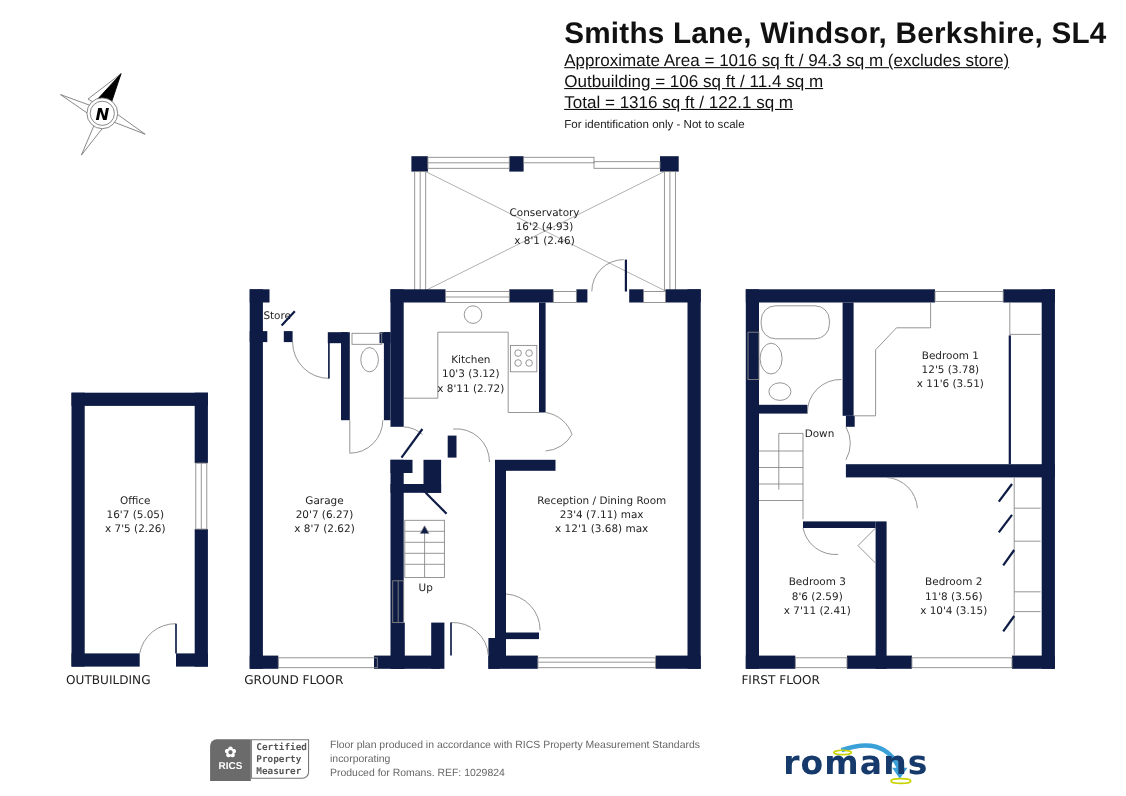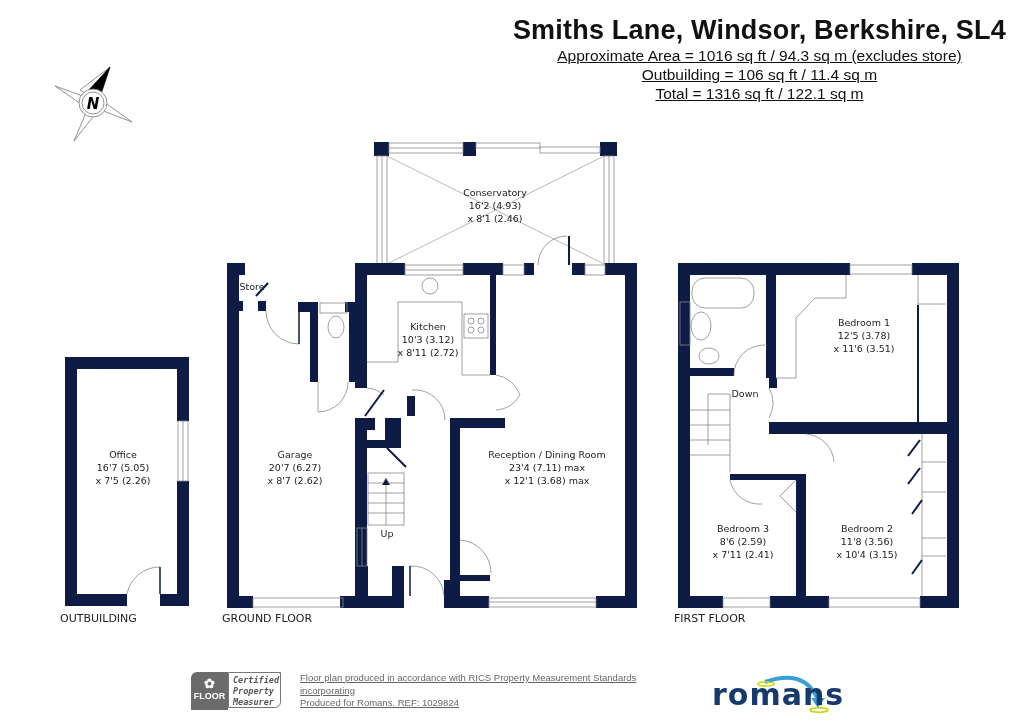--- a/index.html
+++ b/index.html
@@ -1,38 +1,39 @@
 <!DOCTYPE html>
 <html><head>
 <meta charset="utf-8">
 <style>
   html, body { margin:0; padding:0; background:#ffffff; }
   body { width:1024px; height:724px; position:relative; overflow:hidden; font-family:"Liberation Sans", sans-serif; color:#111; }
-  .header { position:absolute; right:18px; top:14px; text-align:center; }
+  .header { position:absolute; right:18px; top:14px; text-align:left; }
   .title { font-size:27px; font-weight:bold; letter-spacing:0.2px; color:#111; line-height:32px; }
   .area-line { font-size:15.5px; line-height:19px; color:#111;text-decoration:underline; }
   .disclaimer { font-size:10.5px; margin-top:4px; color:#222; }
   svg.plan { position:absolute; left:0; top:0; }
   .room-label { font-family:"DejaVu Sans", sans-serif; font-size:9.5px; fill:#222; text-anchor:middle; }
   .floor-label { font-family:"DejaVu Sans", sans-serif; font-size:11px; fill:#222; }
-  .footer-text { position:absolute; left:300px; top:672px; font-size:9.5px; line-height:12.5px; color:#666; width:370px;text-decoration:underline; }
+  .footer-text { position:absolute; left:300px; top:672px; font-size:9.5px; line-height:12.5px; color:#666; width:370px; }
   .rics { position:absolute; left:191px; top:672px; width:92px; height:38px; }
   .rics-dark { position:absolute; left:0; top:0; width:37px; height:38px; background:#6b6b6b; border-radius:6px 0 0 0; color:#fff; font-size:9px; font-weight:bold; text-align:center; }
   .rics-dark .logo { font-size:13px; margin-top:4px; display:block; }
-  .rics-box { position:absolute; left:37px; top:0; width:53px; height:36px; border:1px solid #777; border-radius:0 0 6px 0; font-family:"DejaVu Sans Mono", monospace; font-size:8.5px; font-weight:bold; color:#555; padding-left:4px; line-height:11px; box-sizing:border-box; padding-top:2px;font-style:italic; }
+  .rics-box { position:absolute; left:37px; top:0; width:53px; height:36px; border:1px solid #777; border-radius:0 0 6px 0; font-family:"DejaVu Sans Mono", monospace; font-size:8.5px; font-weight:bold; color:#555; padding-left:4px; line-height:11px; box-sizing:border-box; padding-top:2px; }
   .romans { position:absolute; left:668px; top:677px; font-family:"DejaVu Sans", sans-serif; font-size:30px; font-weight:bold; color:#163a6b; letter-spacing:1px;margin-left:44px; }
 </style>
 </head>
 <body>
 
 <div class="header">
   <div class="title">Smiths Lane, Windsor, Berkshire, SL4</div>
   <div class="area-line">Approximate Area = 1016 sq ft / 94.3 sq m (excludes store)</div>
   <div class="area-line">Outbuilding = 106 sq ft / 11.4 sq m</div>
   <div class="area-line">Total = 1316 sq ft / 122.1 sq m</div>
+  <div class="disclaimer">For identification only - Not to scale</div>
 </div>
 
 <svg class="plan" width="1024" height="724" viewBox="0 0 1024 724">
 
   <g stroke="#777" stroke-width="0.8" fill="#fff">
     <polygon points="110,67 96,100 80,90"></polygon>
     <polygon points="110,67 100,97 87,92" fill="#000" stroke="#000"></polygon>
     <polygon points="55,86 88,98 84,106"></polygon>
     <polygon points="132,122 101,110 104,102"></polygon>
     <polygon points="74,141 88,108 96,113"></polygon>
@@ -257,21 +258,21 @@
     <path d="M765,682 Q805,668 818,700" fill="none" stroke="#3aa0d8" stroke-width="4"></path>
     <polygon points="811,698 825,698 818,708" fill="#3aa0d8"></polygon>
     <ellipse cx="766" cy="684" rx="8" ry="2" fill="none" stroke="#c8d400" stroke-width="1.5"></ellipse>
     <ellipse cx="819" cy="710" rx="9" ry="2.2" fill="none" stroke="#c8d400" stroke-width="1.5"></ellipse>
   </g>
 </svg>
 
 <div class="rics">
   <div class="rics-dark">
     <span class="logo">✿</span>
-    <span>FLOOR</span>
+    <span>RICS</span>
   </div>
   <div class="rics-box">
     <div>Certified</div>
     <div>Property</div>
     <div>Measurer</div>
   </div>
 </div>
 
 <div class="footer-text">
   <div>Floor plan produced in accordance with RICS Property Measurement Standards incorporating</div>

